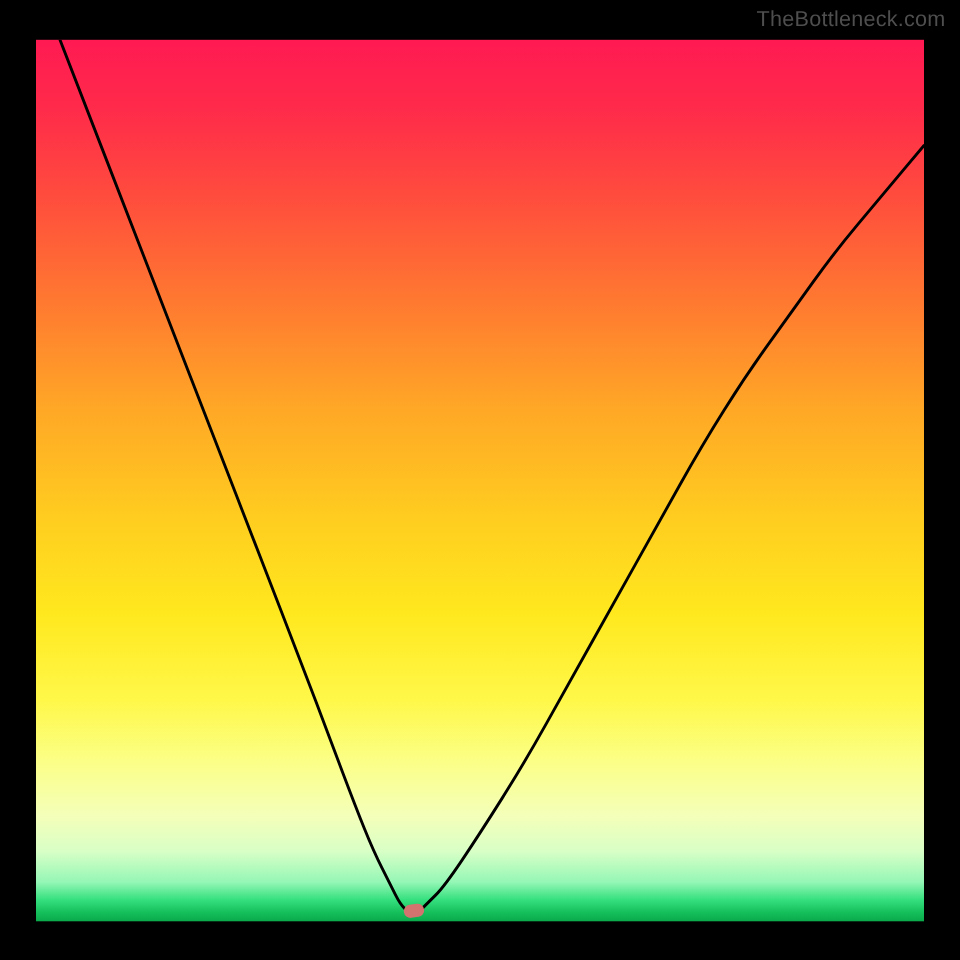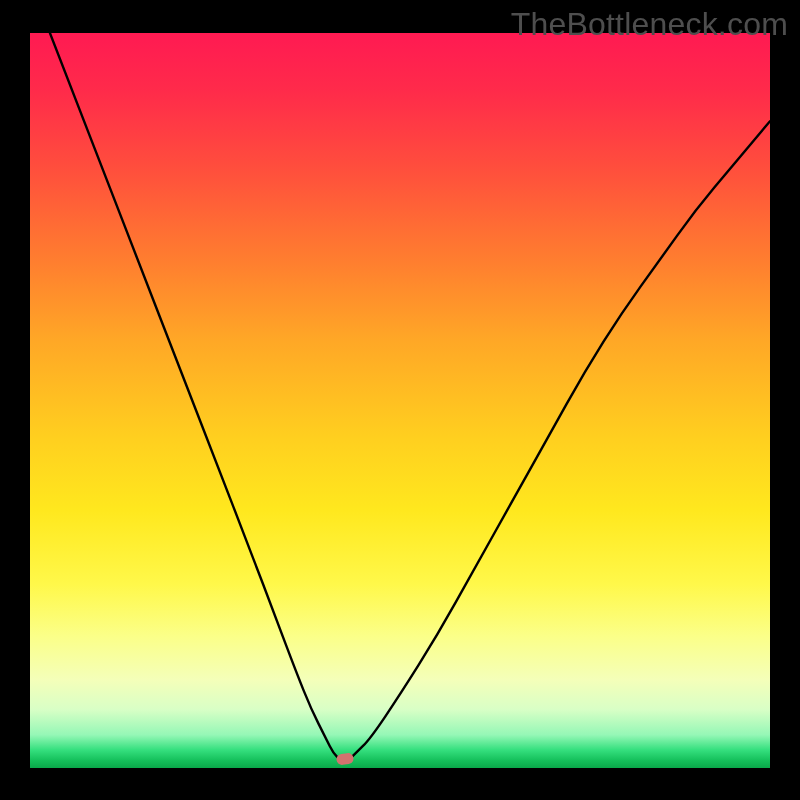--- a/index.html
+++ b/index.html
@@ -15,21 +15,21 @@
     position: relative;
     width: 800px;
     height: 800px;
     background: #000000;
   }
   .watermark {
     position: absolute;
     top: 6px;
     right: 12px;
     color: #4e4e4e;
-    font-size: 32px;
+    font-size: 18px;
     font-weight: 400;
     letter-spacing: 0.2px;
     z-index: 30;
     user-select: none;
   }
   .plot-area {
     position: absolute;
     left: 30px;
     top: 33px;
     width: 740px;

